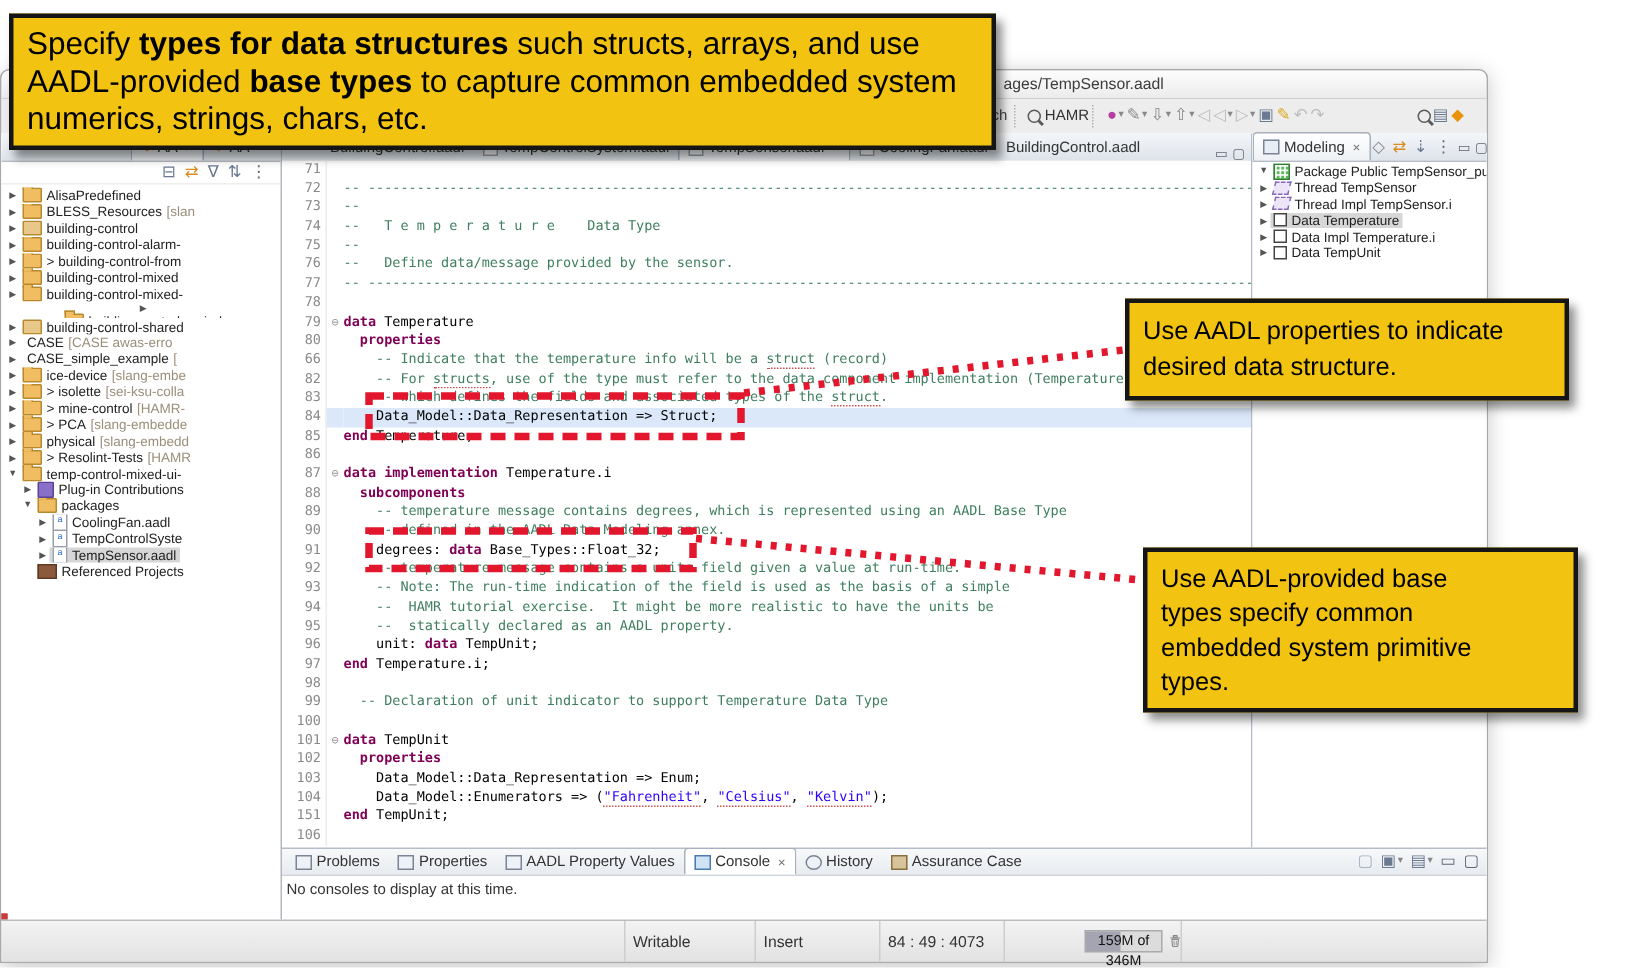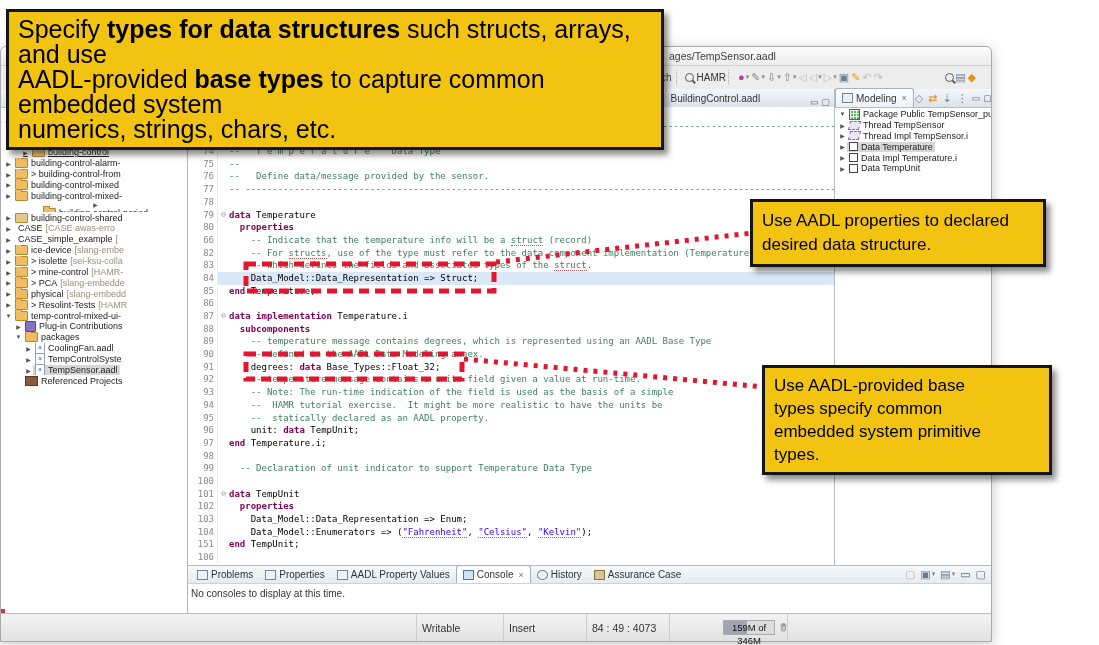--- a/index.html
+++ b/index.html
@@ -99,21 +99,21 @@
   .sb-cell{position:absolute;top:0;height:100%;display:flex;align-items:center;padding-left:5px;border-left:1px solid #cdcdcd;}
   .heap{position:relative;width:80px;height:13px;background:#dcdcdc;border:1px solid #ababab;margin-right:5px;margin-left:48px;}
   .heap-fill{position:absolute;left:0;top:0;bottom:0;background:#a4a4b2;}
   .heap-text{position:relative;font-size:9.5px;text-align:center;line-height:13px;color:#111;}
 
   
   #anno{position:absolute;left:0;top:0;z-index:40;pointer-events:none;}
   .callout{position:absolute;background:#f2c411;border:3px solid #151515;color:#000;z-index:60;
            box-shadow:4px 5px 6px rgba(0,0,0,.45);}
   .callout b{font-weight:bold;}
-  #callout-top{left:6px;top:9px;width:634px;padding:5px 9px;font-size:25px;line-height:25px;}
+  #callout-top{left:6px;top:9px;width:634px;padding:5px 9px;font-size:21px;line-height:25px;}
   #callout-struct{left:750px;top:199px;width:272px;padding:7px 9px;font-size:17px;line-height:24px;}
   #callout-base{left:762px;top:365px;width:266px;padding:6px 9px;font-size:17px;line-height:23px;}
 </style>
 </head>
 <body>
 
 <div class="window">
 
   <div class="titlebar">
     <span class="title-text">ages/TempSensor.aadl</span>
@@ -221,21 +221,21 @@
             </span>
           </div>
           <div class="trow" style="padding-left: 3px;">
             <span class="arrow">▶</span>
             <span class="tinner">
               <span class="ticon icon-folder"></span>
               <span class="tlabel">BLESS_Resources</span>
               <span class="tsuffix">[slan</span>
             </span>
           </div>
-          <div class="trow" style="padding-left: 20px; text-decoration: underline;">
+          <div class="trow" style="padding-left: 3px;">
             <span class="arrow">▶</span>
             <span class="tinner">
               <span class="ticon icon-folder-plain"></span>
               <span class="tlabel">building-control</span>
             </span>
           </div>
           <div class="trow" style="padding-left: 3px;">
             <span class="arrow">▶</span>
             <span class="tinner">
               <span class="ticon icon-folder"></span>
@@ -764,21 +764,21 @@
   <line x1="496" y1="262" x2="752" y2="233" stroke="#e2172d" stroke-width="5" stroke-dasharray="4 6"></line>
   <line x1="464" y1="359" x2="764" y2="387" stroke="#e2172d" stroke-width="5" stroke-dasharray="4 6"></line>
 </svg>
 
 <div class="callout" id="callout-top">
     <div><span>Specify </span><b>types for data structures</b><span> such structs, arrays, and use</span></div>
     <div><span>AADL-provided </span><b>base types</b><span> to capture common embedded system</span></div>
     <div><span>numerics, strings, chars, etc.</span></div>
   </div>
 <div class="callout" id="callout-struct">
-    <div>Use AADL properties to declared</div>
+    <div>Use AADL properties to indicate</div>
     <div>desired data structure.</div>
   </div>
 <div class="callout" id="callout-base">
     <div>Use AADL-provided base</div>
     <div>types specify common</div>
     <div>embedded system primitive</div>
     <div>types.</div>
   </div>
 
 </body></html>

